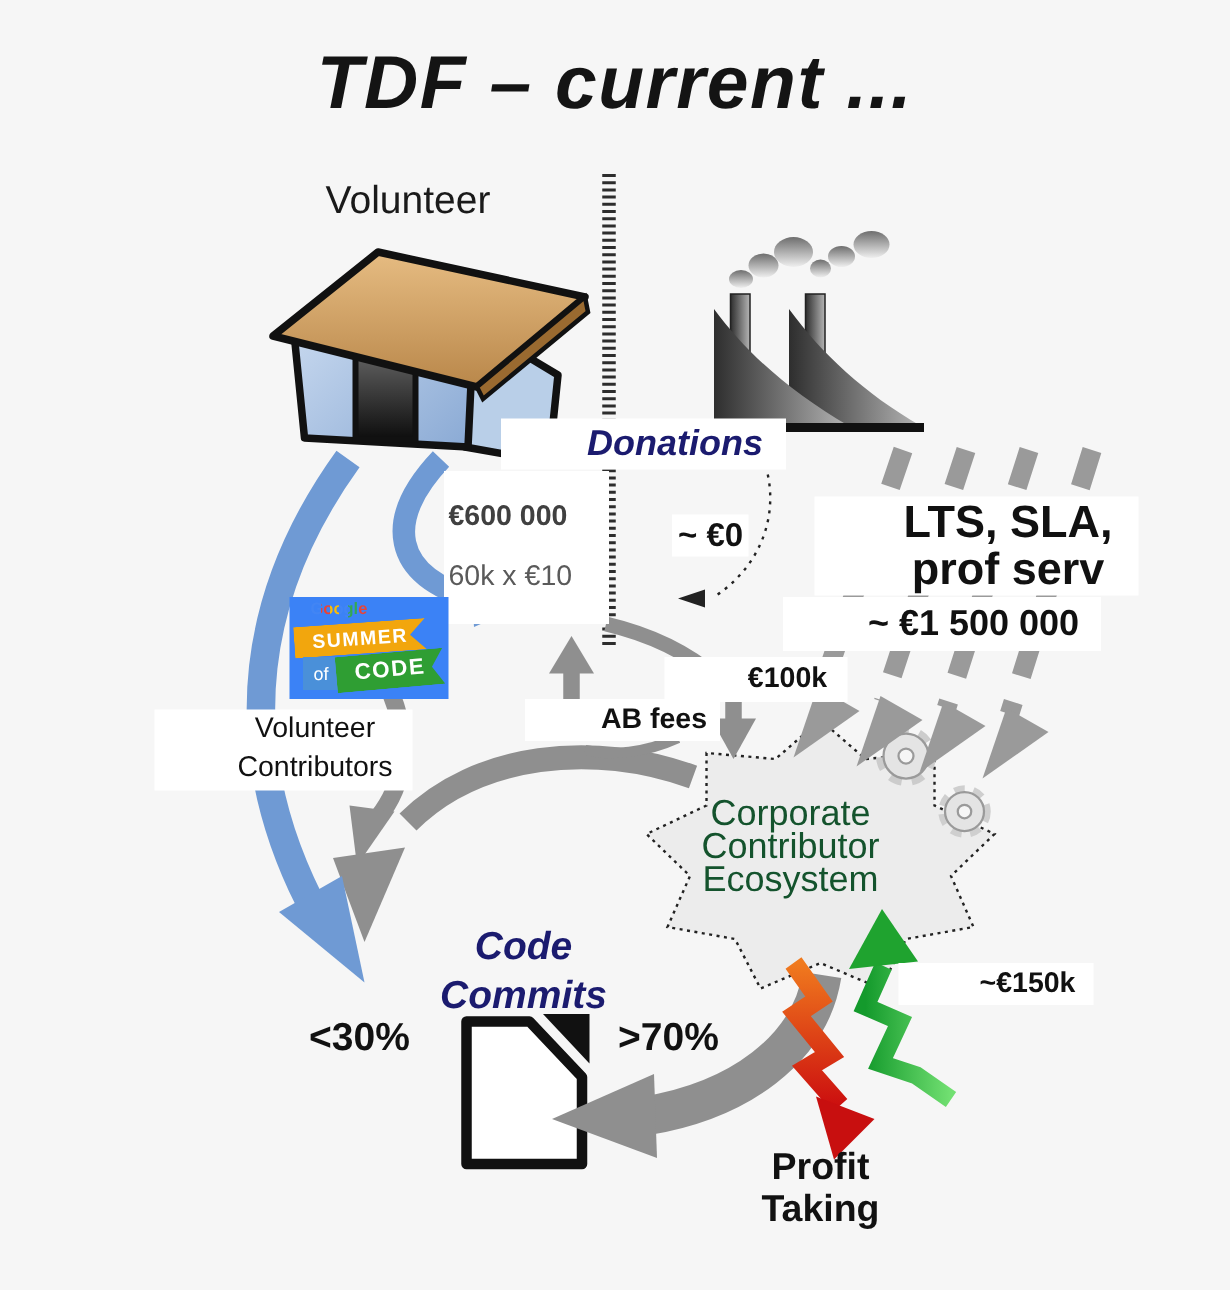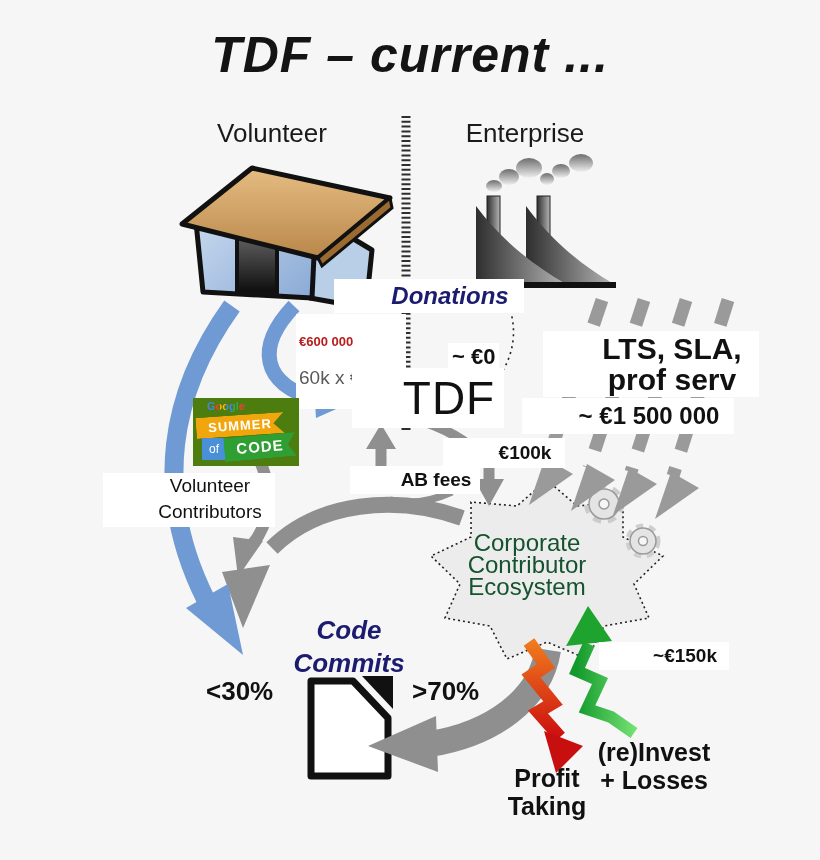--- a/index.html
+++ b/index.html
@@ -6,21 +6,21 @@
   #stage{position:relative;width:820px;height:860px;background:#f6f6f6;overflow:hidden;
          font-family:"Liberation Sans","DejaVu Sans",sans-serif;color:#111;}
   #diagram-svg{position:absolute;left:0;top:0;}
   .lbl{position:absolute;white-space:pre-line;}
   .box{background:#ffffff;padding-left:42px;}
   .center{text-align:center;}
   .title{left:0;right:0;top:26px;text-align:center;font-size:50px;font-weight:bold;font-style:italic;color:#141414;letter-spacing:1px;}
   .colhead{font-size:26px;color:#1a1a1a;}
   .navy{color:#1b1b6f;font-weight:bold;font-style:italic;}
   .bold{font-weight:bold;}
-  .gsoc{position:absolute;left:193px;top:398px;width:106px;height:68px;background:#4d7c0f;}
+  .gsoc{position:absolute;left:193px;top:398px;width:106px;height:68px;background:#3b82f6;}
   .gsoc .brand{position:absolute;left:14px;top:2px;font-size:11px;font-weight:bold;color:#4285f4;
     background:linear-gradient(90deg,#4285f4 0 18%,#ea4335 18% 34%,#fbbc05 34% 50%,#4285f4 50% 66%,#34a853 66% 82%,#ea4335 82% 100%);
     -webkit-background-clip:text;background-clip:text;-webkit-text-fill-color:transparent;}
   .gsoc .banner1{position:absolute;left:3px;top:17px;width:88px;height:21px;background:#f2a60d;
     transform:rotate(-4deg);clip-path:polygon(0 0,100% 0,88% 50%,100% 100%,0 100%);
     color:#fff;font-weight:bold;font-size:13px;letter-spacing:1px;line-height:21px;text-align:center;}
   .gsoc .ofsq{position:absolute;left:9px;top:40px;width:24px;height:22px;background:#4a90d9;
     color:#fff;font-size:12px;line-height:22px;text-align:center;}
   .gsoc .banner2{position:absolute;left:31px;top:37px;width:72px;height:24px;background:#2f9e33;
     transform:rotate(-5deg);clip-path:polygon(0 0,100% 0,89% 50%,100% 100%,0 100%);
@@ -156,34 +156,32 @@
 
   <g>
     <path d="M 500 289 C 524 324 516 372 476 398" fill="none" stroke="#222" stroke-width="1.6" stroke-dasharray="2 4"></path>
     <polygon points="470,393 470,405 452,399" fill="#222"></polygon>
   </g>
 </svg>
 
 <div class="lbl title">TDF – current ...</div>
 
 <div class="lbl colhead" style="left:157px;top:118px;width:230px;text-align:center;">Volunteer</div>
-<div class="lbl colhead" style="left:410px;top:118px;width:230px;text-align:center;">Enterprise</div>
 
 <div class="lbl box navy center" style="left:334px;top:279px;width:148px;height:34px;font-size:24px;line-height:34px;">Donations</div>
 <div class="lbl box" style="left:296px;top:314px;width:104px;padding:2px 3px;">
-  <div class="bold" style="font-size:13px;color:#b91c1c;">€600 000</div>
+  <div class="bold" style="font-size:19px;color:#404040;">€600 000</div>
   <div style="font-size:19px;color:#5a5a5a;">60k x €10</div>
 </div>
 <div class="lbl box bold" style="left:448px;top:343px;padding:1px 4px;font-size:22px;">~ €0</div>
 
 <div class="lbl box bold center" style="left:543px;top:331px;width:174px;height:64px;font-size:30px;line-height:31px;padding-top:2px;">LTS, SLA,
 prof serv</div>
 <div class="lbl box bold center" style="left:522px;top:398px;width:170px;height:36px;font-size:24px;line-height:36px;">~ €1 500 000</div>
 
-<div class="lbl box center" style="left:352px;top:368px;width:110px;height:60px;font-size:46px;line-height:60px;letter-spacing:1px;">TDF</div>
 
 <div class="lbl box bold center" style="left:443px;top:438px;width:80px;height:30px;font-size:19px;line-height:30px;">€100k</div>
 <div class="lbl box bold center" style="left:350px;top:466px;width:88px;height:28px;font-size:19px;line-height:28px;">AB fees</div>
 
 <div class="gsoc">
   <span class="brand">Google</span>
   <div class="banner1">SUMMER</div>
   <div class="ofsq">of</div>
   <div class="banner2">CODE</div>
 </div>
@@ -196,16 +194,14 @@
 Ecosystem</div>
 
 <div class="lbl navy center" style="left:293px;top:614px;width:112px;font-size:26px;line-height:33px;">Code
 Commits</div>
 <div class="lbl bold" style="left:206px;top:676px;font-size:26px;">&lt;30%</div>
 <div class="lbl bold" style="left:412px;top:676px;font-size:26px;">&gt;70%</div>
 
 <div class="lbl box bold center" style="left:599px;top:642px;width:88px;height:28px;font-size:19px;line-height:28px;">~€150k</div>
 <div class="lbl bold center" style="left:493px;top:764px;width:108px;font-size:25px;line-height:28px;">Profit
 Taking</div>
-<div class="lbl bold center" style="left:590px;top:738px;width:128px;font-size:25px;line-height:28px;">(re)Invest
-+ Losses</div>
 
 </div>
 
 </body></html>

